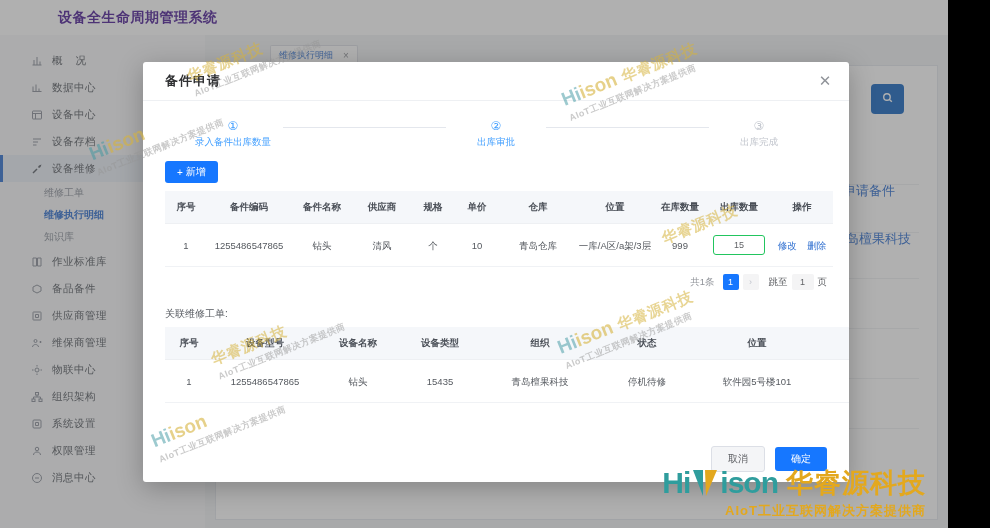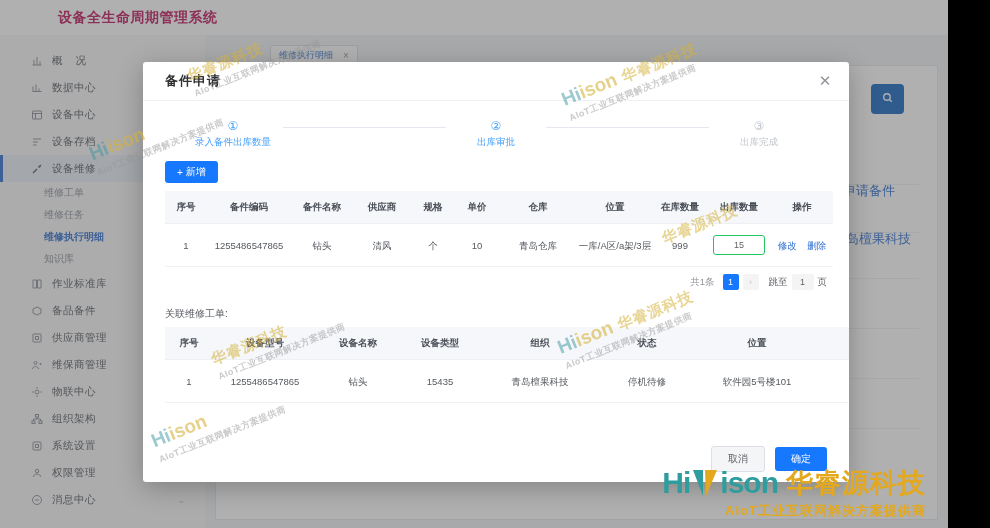--- a/index.html
+++ b/index.html
@@ -12,21 +12,21 @@
   #app{
     position:absolute;left:0;top:0;width:948px;height:528px;
     background:#f0f2f5;overflow:hidden;
   }
   
   .topbar{
     position:absolute;left:0;top:0;width:948px;height:35px;
     background:#fff;display:flex;align-items:center;
   }
   .brand{
-    margin-left:58px;font-size:14px;font-weight:bold;color:#be185d;
+    margin-left:58px;font-size:14px;font-weight:bold;color:#4c1d95;
     letter-spacing:.5px;white-space:nowrap;
   }
   .top-right{margin-left:auto;display:flex;align-items:center;height:100%;}
   .top-item{
     display:flex;align-items:center;justify-content:center;
     height:100%;padding:0 22px;font-size:10px;color:#606266;white-space:nowrap;
   }
   .top-item.blue{color:#2f6fd0;}
   .bell{position:relative;width:13px;height:13px;}
   .bell svg{display:block;}
@@ -249,23 +249,20 @@
     <div class="nav-item active-parent">
       <span class="ico">
         <svg width="12" height="12" viewBox="0 0 24 24" fill="#5a5f66">
             <path d="M21 3l-5 2-2 3 2 2 3-2 2-5zM3 19l8-8 2 2-8 8-2-2z"></path>
           </svg>
       </span>
       <span class="lbl">设备维修</span>
     </div>
     <div class="sub-item">
       <span>维修工单</span>
-    </div>
-    <div class="sub-item">
-      <span>维修任务</span>
     </div>
     <div class="sub-item active">
       <span>维修执行明细</span>
     </div>
     <div class="sub-item">
       <span>知识库</span>
     </div>
 
     <div class="nav-item">
       <span class="ico">

